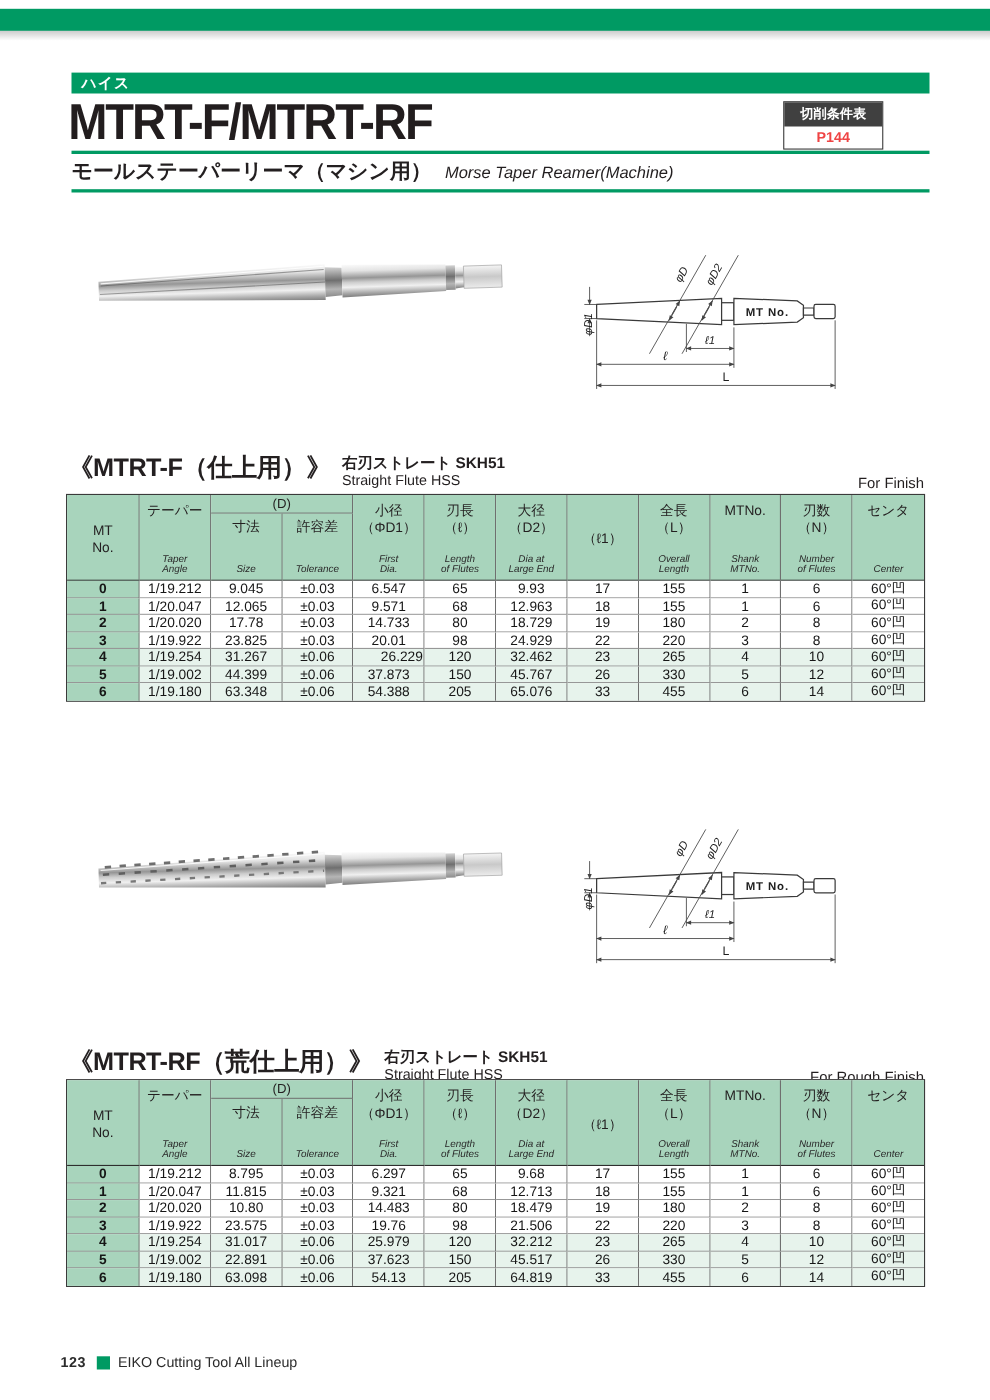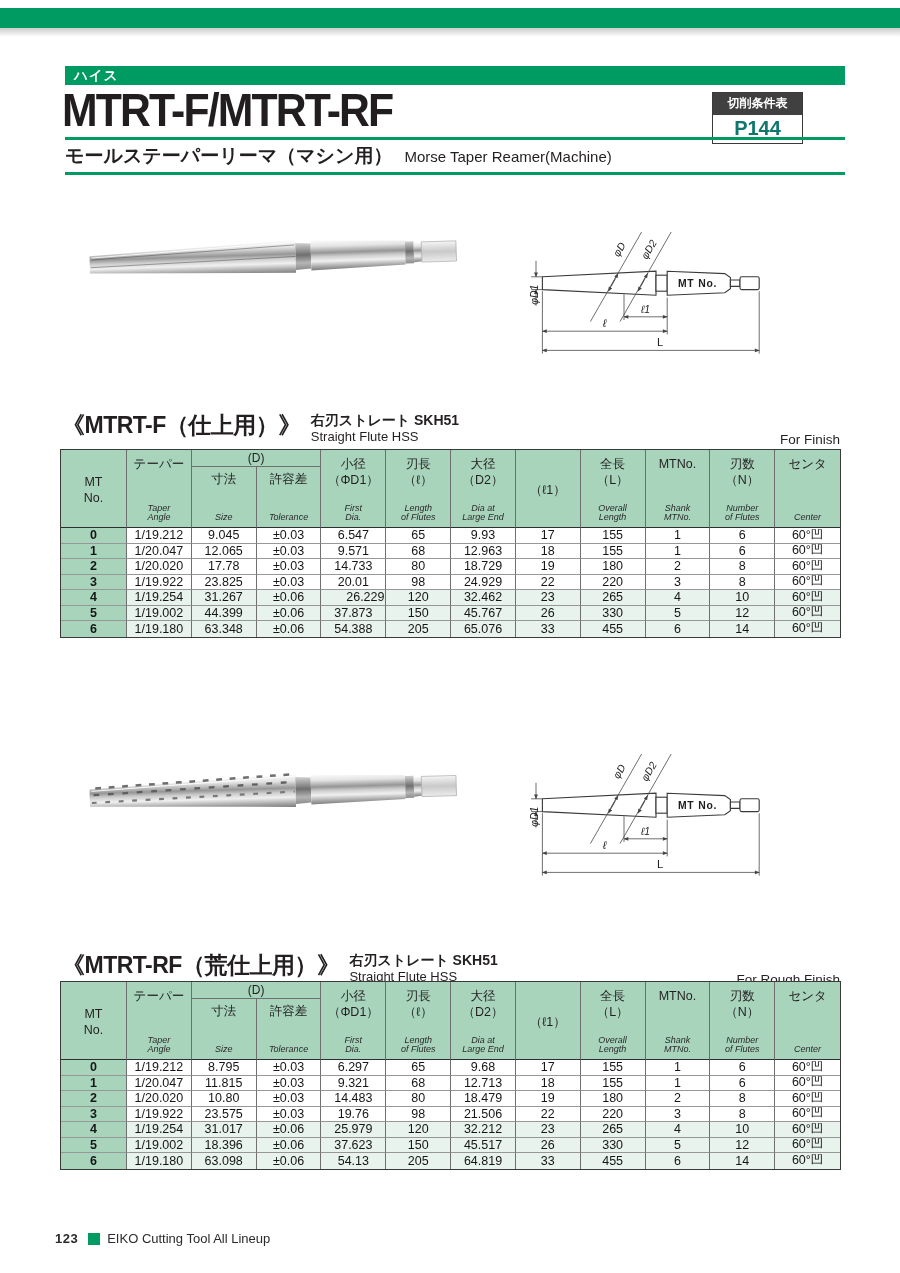--- a/index.html
+++ b/index.html
@@ -3,25 +3,25 @@
 <meta charset="utf-8">
 <style>
   html,body{margin:0;padding:0;background:#fff;}
   .page{position:relative;width:900px;height:1273px;background:#fff;font-family:"Liberation Sans",sans-serif;color:#231f20;overflow:hidden;}
   .top-band{position:absolute;left:0;top:8px;width:900px;height:20px;background:var(--green,#009a63);}
   .top-band::after{content:"";position:absolute;left:0;top:20px;width:100%;height:9px;background:linear-gradient(to bottom,rgba(0,0,0,.20),rgba(0,0,0,0));}
   .hs-bar{position:absolute;left:65px;top:66px;width:780px;height:19px;background:var(--green,#009a63);color:#fff;font-size:13.5px;font-weight:bold;line-height:19px;padding-left:9px;box-sizing:border-box;letter-spacing:1px;}
   .main-title{position:absolute;left:62px;top:86px;margin:0;font-size:46px;font-weight:bold;letter-spacing:-2px;line-height:1.05;transform:scaleX(.93);transform-origin:left top;white-space:nowrap;color:#221d1e;}
   .ref-box{position:absolute;left:712px;top:92px;width:89px;border:1.3px solid #3a3a3a;background:#fff;text-align:center;}
   .ref-label{background:#404040;color:#fff;font-size:12px;font-weight:bold;padding:2px 0 3px;}
-  .ref-page{font-size:20px;font-weight:bold;padding:2px 0 3px;color:#0f766e;}
+  .ref-page{font-size:13px;font-weight:bold;padding:2px 0 3px;color:#ef4444;}
   .hr-green{position:absolute;left:65px;width:780px;height:2.5px;background:var(--green,#009a63);}
   .subtitle{position:absolute;left:65px;top:143px;white-space:nowrap;}
   .subtitle .jp{font-size:19px;font-weight:bold;}
-  .subtitle .en{font-size:15px;margin-left:12px;}
+  .subtitle .en{font-size:15px;font-style:italic;margin-left:12px;}
   .photo{position:absolute;}
   .diagram{position:absolute;}
   .tbl-head-row{position:absolute;left:62px;width:778px;height:38px;display:flex;align-items:flex-start;}
   .tbl-title{margin:0;font-size:23px;font-weight:bold;letter-spacing:-.5px;white-space:nowrap;}
   .tbl-spec{margin-left:10px;padding-top:2px;line-height:1.18;}
   .spec-jp{font-size:14px;font-weight:bold;}
   .spec-en{font-size:13px;}
   .tbl-note{margin-left:auto;align-self:flex-end;font-size:13.5px;padding-bottom:1px;}
   .tbl{position:absolute;left:60px;width:781px;display:grid;grid-template-columns:66px repeat(11,1fr);grid-template-rows:17px 61px repeat(7,15.5px);border:1.4px solid #3a3a3a;background:#fff;box-sizing:border-box;}
   .tbl>div{display:flex;align-items:center;justify-content:center;border-right:1px solid #6f6f6f;box-sizing:border-box;overflow:hidden;}
@@ -475,21 +475,21 @@
       <div class="bcell tint" style="grid-area: 7 / 5;">25.979</div>
       <div class="bcell tint" style="grid-area: 7 / 6;">120</div>
       <div class="bcell tint" style="grid-area: 7 / 7;">32.212</div>
       <div class="bcell tint" style="grid-area: 7 / 8;">23</div>
       <div class="bcell tint" style="grid-area: 7 / 9;">265</div>
       <div class="bcell tint" style="grid-area: 7 / 10;">4</div>
       <div class="bcell tint" style="grid-area: 7 / 11;">10</div>
       <div class="bcell tint endcol" style="grid-area: 7 / 12;">60°凹</div>
       <div class="bcell rowhead" style="grid-area: 8 / 1;">5</div>
       <div class="bcell tint" style="grid-area: 8 / 2;">1/19.002</div>
-      <div class="bcell tint" style="grid-area: 8 / 3;">18.396</div>
+      <div class="bcell tint" style="grid-area: 8 / 3;">22.891</div>
       <div class="bcell tint" style="grid-area: 8 / 4;">±0.06</div>
       <div class="bcell tint" style="grid-area: 8 / 5;">37.623</div>
       <div class="bcell tint" style="grid-area: 8 / 6;">150</div>
       <div class="bcell tint" style="grid-area: 8 / 7;">45.517</div>
       <div class="bcell tint" style="grid-area: 8 / 8;">26</div>
       <div class="bcell tint" style="grid-area: 8 / 9;">330</div>
       <div class="bcell tint" style="grid-area: 8 / 10;">5</div>
       <div class="bcell tint" style="grid-area: 8 / 11;">12</div>
       <div class="bcell tint endcol" style="grid-area: 8 / 12;">60°凹</div>
       <div class="bcell rowhead lastrow" style="grid-area: 9 / 1;">6</div>

